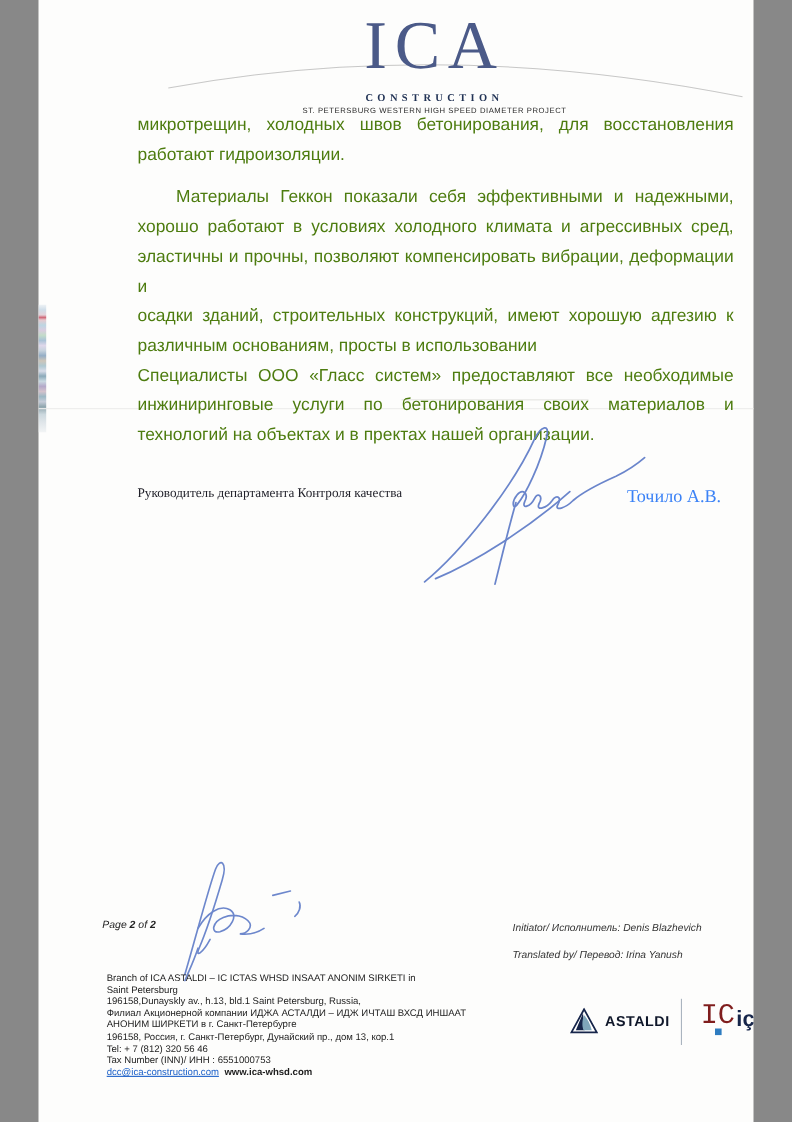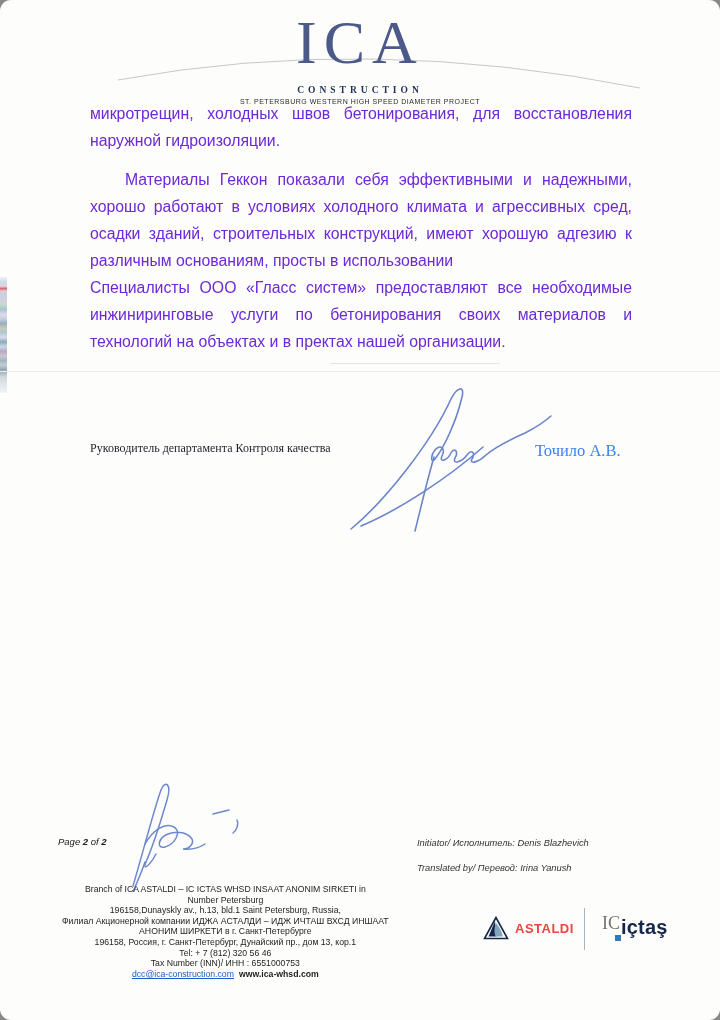--- a/index.html
+++ b/index.html
@@ -1,37 +1,37 @@
 <!DOCTYPE html>
 <html><head>
 <meta charset="utf-8">
 <style>
   html,body{margin:0;padding:0;background:#888;}
   .page{
-    position:relative;width:720px;height:1020px;background:#fdfdfc;
-    font-family:"Liberation Sans",sans-serif;overflow:hidden;margin:0 auto;border-radius:11px;
+    position:relative;width:650px;height:1020px;background:#fdfdfc;
+    font-family:"Liberation Sans",sans-serif;overflow:hidden;margin:0 auto;
   }
   
   .logo-arc{position:absolute;left:0;top:0;width:720px;height:120px;pointer-events:none;}
   .logo{position:absolute;left:0;top:12px;width:720px;text-align:center;}
   .logo-name{
     font-family:"Liberation Serif",serif;font-size:62px;line-height:60px;
     color:#4b5a88;letter-spacing:7px;font-weight:500;
   }
   .logo-sub{
     font-family:Liberation Serif, serif;font-size:9.5px;letter-spacing:4px;
     color:#223355;margin-top:13px;font-weight:600;
   }
   .logo-tag{
     font-size:7px;letter-spacing:0.5px;color:#2a2a2a;margin-top:3px;
   }
   
   .body-text{
     position:absolute;left:90px;top:100px;width:542px;
-    font-size:15.8px;line-height:27px;color:#6d28d9;
+    font-size:15.8px;line-height:27px;color:#4d7c0f;
   }
   .para{margin:0 0 12px 0;}
   .para.tight{margin-bottom:0;}
   .bline{text-align:justify;}
   .bline.full{text-align-last:justify;}
   .bline.indent{padding-left:35px;}
   
   .scan-hline{position:absolute;left:0;top:371px;width:720px;height:1px;background:#ededec;}
   .scan-hline2{position:absolute;left:330px;top:363px;width:170px;height:1px;background:#e4e4e2;}
   
@@ -55,37 +55,37 @@
   }
   .sig-main{position:absolute;left:335px;top:383px;width:220px;height:150px;}
   .sig-footer{position:absolute;left:95px;top:780px;width:160px;height:112px;}
   
   .pg-label{position:absolute;left:58px;top:836px;font-size:9.5px;font-style:italic;color:#222;}
   .pg-label b{font-weight:700;}
   .approved-row{position:absolute;left:62px;top:857px;font-size:9.5px;color:#222;white-space:nowrap;}
   .approved-row .lbl{font-style:italic;font-weight:700;}
   .approved-row .uline{display:inline-block;width:124px;border-bottom:1px solid #444;height:9px;margin:0 4px;}
   .approved-row .role{font-style:italic;font-weight:700;word-spacing:3px;}
-  .init-line{position:absolute;left:417px;font-size:9.3px;font-style:italic;color:#333;}
+  .init-line{position:absolute;left:431px;font-size:9.3px;font-style:italic;color:#333;}
   .company{
-    position:absolute;left:62px;top:884px;font-size:8.7px;line-height:10.6px;color:#1d1d1d;text-align:center;
+    position:absolute;left:62px;top:884px;font-size:8.7px;line-height:10.6px;color:#1d1d1d;
   }
   .company .email{color:#1a5fc8;text-decoration:underline;cursor:pointer;}
   .company .site{font-weight:700;margin-left:5px;color:#1d1d1d;}
   
   .partners{position:absolute;left:480px;top:908px;width:210px;height:46px;}
   .astaldi{position:absolute;left:3px;top:8px;display:flex;align-items:center;}
   .astaldi-word{
-    font-size:13px;font-weight:700;color:#ef4444;letter-spacing:0.5px;margin-left:6px;
+    font-size:13px;font-weight:700;color:#0f172a;letter-spacing:0.5px;margin-left:6px;
     font-family:"Liberation Sans",sans-serif;
   }
   .part-divider{position:absolute;left:104px;top:0px;width:1px;height:42px;background:#aab4bf;}
   .ictas{position:absolute;left:122px;top:2px;display:flex;align-items:flex-start;}
   .ictas-ic{
-    font-family:Liberation Serif, serif;font-size:18px;line-height:26px;color:#737373;position:relative;
+    font-family:Liberation Mono, monospace;font-size:26px;line-height:26px;color:#7f1d1d;position:relative;
   }
   .ictas-sq{position:absolute;left:13px;top:25px;width:6px;height:6px;background:#2e7cc0;}
   .ictas-word{
     font-size:20px;font-weight:700;color:#16254a;margin-left:1px;margin-top:6px;
     font-family:"Liberation Sans",sans-serif;letter-spacing:0.2px;
   }
 </style>
 </head>
 <body>
 
@@ -101,25 +101,26 @@
     <div class="logo-tag">ST. PETERSBURG WESTERN HIGH SPEED DIAMETER PROJECT</div>
   </div>
 
   <div class="scan-strip"></div>
   <div class="scan-hline"></div>
   <div class="scan-hline2"></div>
 
   <div class="body-text">
     <div class="para">
       <div class="bline full">микротрещин, холодных швов бетонирования, для восстановления</div>
-      <div class="bline">наружной гидроизоляции.</div>
+      <div class="bline">работают гидроизоляции.</div>
     </div>
     <div class="para tight">
       <div class="bline full indent">Материалы Геккон показали себя эффективными и надежными,</div>
       <div class="bline full">хорошо работают в условиях холодного климата и агрессивных сред,</div>
+      <div class="bline full">эластичны и прочны, позволяют компенсировать вибрации, деформации и</div>
       <div class="bline full">осадки зданий, строительных конструкций, имеют хорошую адгезию к</div>
       <div class="bline">различным основаниям, просты в использовании</div>
     </div>
     <div class="para">
       <div class="bline full">Специалисты ООО «Гласс систем» предоставляют все необходимые</div>
       <div class="bline full">инжиниринговые услуги по бетонирования своих материалов и</div>
       <div class="bline">технологий на объектах и в пректах нашей организации.</div>
     </div>
   </div>
 
@@ -160,21 +161,21 @@
     <span>Initiator/ Исполнитель:</span>
     <span>Denis Blazhevich</span>
   </div>
   <div class="init-line" style="top:863px;text-align:center;">
     <span>Translated by/ Перевод:</span>
     <span>Irina Yanush</span>
   </div>
 
   <div class="company">
     <div>Branch of ICA ASTALDI – IC ICTAS WHSD INSAAT ANONIM SIRKETI in</div>
-    <div>Number Petersburg</div>
+    <div>Saint Petersburg</div>
     <div>196158,Dunayskly av., h.13, bld.1 Saint Petersburg, Russia,</div>
     <div>Филиал Акционерной компании ИДЖА АСТАЛДИ – ИДЖ ИЧТАШ ВХСД ИНШААТ</div>
     <div>АНОНИМ ШИРКЕТИ в г. Санкт-Петербурге</div>
     <div>196158, Россия, г. Санкт-Петербург, Дунайский пр., дом 13, кор.1</div>
     <div>Tel: + 7 (812) 320 56 46</div>
     <div>Tax Number (INN)/ ИНН : 6551000753</div>
     <div>
       <span class="email">dcc@ica-construction.com</span><span class="site">www.ica-whsd.com</span>
     </div>
   </div>

